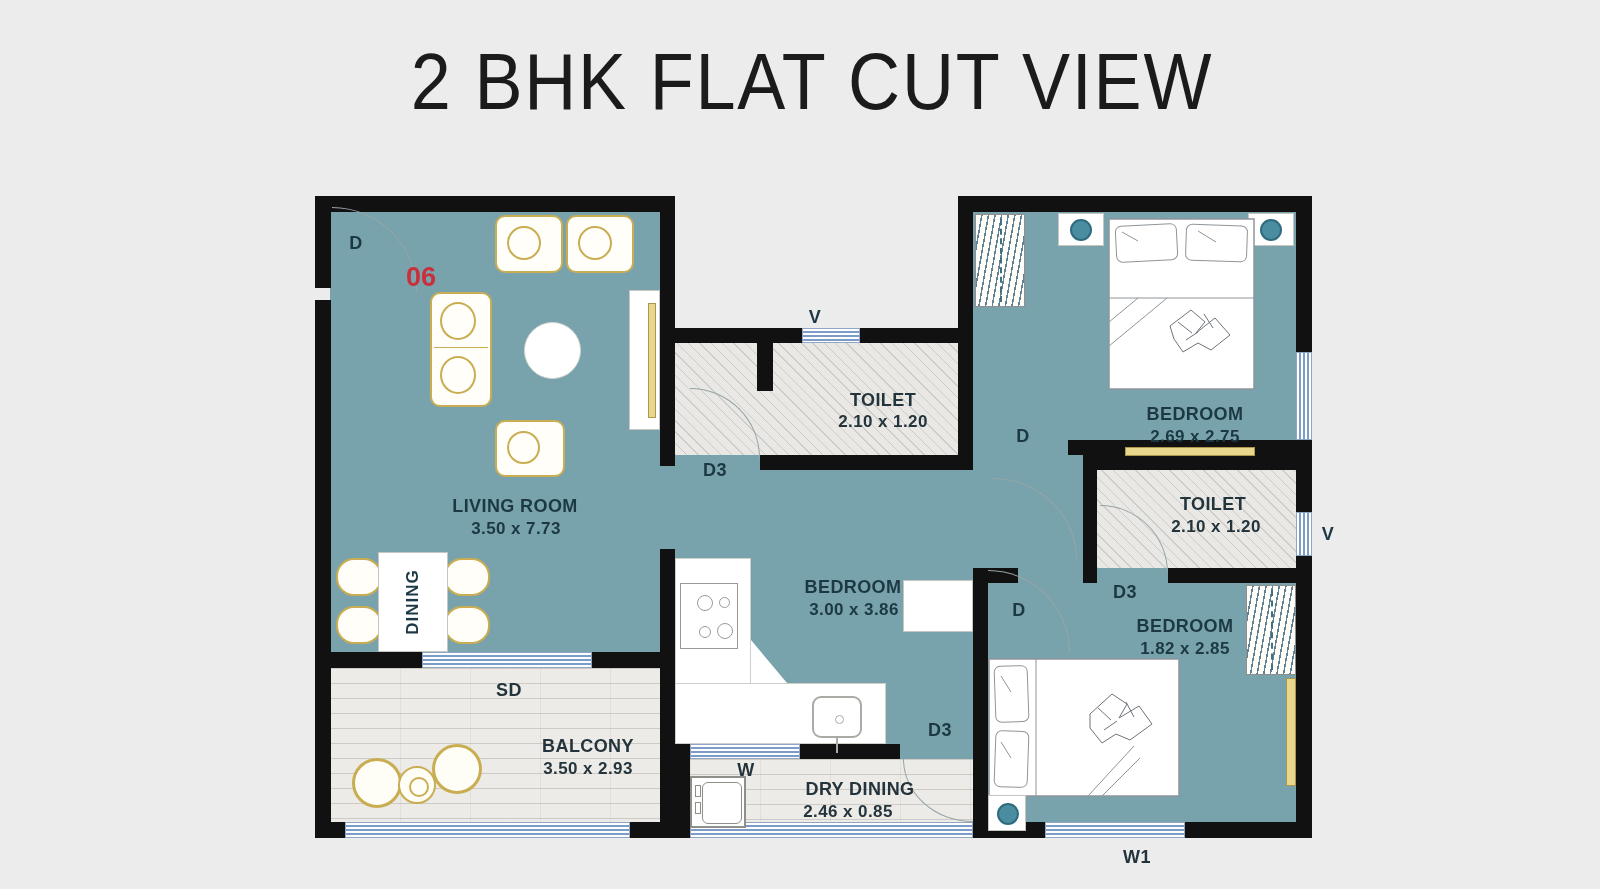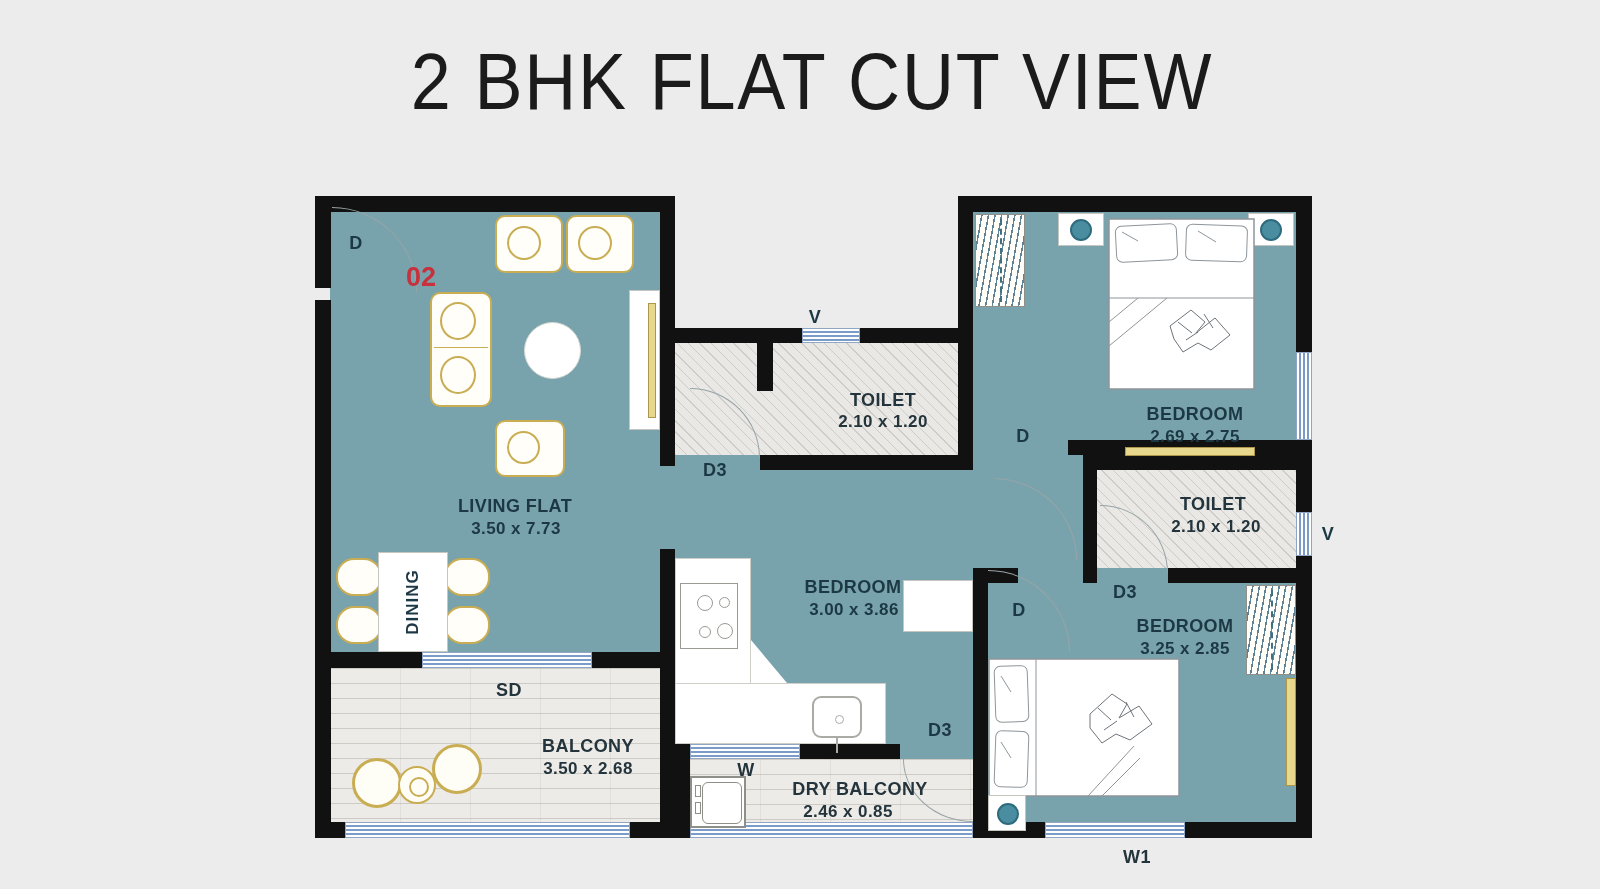--- a/index.html
+++ b/index.html
@@ -204,50 +204,50 @@
   </div>
 
   <div class="arc arc-ne" style="left:332px;top:207px;width:85px;height:85px"></div>
   <div class="arc arc-ne" style="left:690px;top:388px;width:70px;height:70px"></div>
   <div class="arc arc-ne" style="left:993px;top:478px;width:84px;height:82px"></div>
   <div class="arc arc-ne" style="left:1100px;top:505px;width:68px;height:68px"></div>
   <div class="arc arc-ne" style="left:988px;top:570px;width:82px;height:82px"></div>
   <div class="arc arc-sw" style="left:903px;top:759px;width:70px;height:63px"></div>
 
   <div class="lbl" style="left:356px;top:243px">D</div>
-  <div class="unit-no" style="left:421px;top:277px">02</div>
+  <div class="unit-no" style="left:421px;top:277px">06</div>
 
   <div class="lbl" style="left:815px;top:317px">V</div>
   <div class="lbl dark" style="left:883px;top:400px">TOILET</div>
   <div class="lbl dim dark" style="left:883px;top:422px">2.10 x 1.20</div>
   <div class="lbl" style="left:715px;top:470px">D3</div>
 
   <div class="lbl" style="left:1195px;top:414px">BEDROOM</div>
   <div class="lbl dim" style="left:1195px;top:437px">2.69 x 2.75</div>
   <div class="lbl" style="left:1023px;top:436px">D</div>
 
   <div class="lbl dark" style="left:1213px;top:504px">TOILET</div>
   <div class="lbl dim dark" style="left:1216px;top:527px">2.10 x 1.20</div>
   <div class="lbl" style="left:1328px;top:534px">V</div>
   <div class="lbl" style="left:1125px;top:592px">D3</div>
 
-  <div class="lbl" style="left:515px;top:506px">LIVING FLAT</div>
+  <div class="lbl" style="left:515px;top:506px">LIVING ROOM</div>
   <div class="lbl dim" style="left:516px;top:529px">3.50 x 7.73</div>
 
   <div class="lbl" style="left:853px;top:587px">BEDROOM</div>
   <div class="lbl dim" style="left:854px;top:610px">3.00 x 3.86</div>
 
   <div class="lbl" style="left:1019px;top:610px">D</div>
   <div class="lbl" style="left:1185px;top:626px">BEDROOM</div>
-  <div class="lbl dim" style="left:1185px;top:649px">3.25 x 2.85</div>
+  <div class="lbl dim" style="left:1185px;top:649px">1.82 x 2.85</div>
 
   <div class="lbl dark" style="left:509px;top:690px">SD</div>
   <div class="lbl dark" style="left:588px;top:746px">BALCONY</div>
-  <div class="lbl dim dark" style="left:588px;top:769px">3.50 x 2.68</div>
+  <div class="lbl dim dark" style="left:588px;top:769px">3.50 x 2.93</div>
 
   <div class="lbl dark" style="left:746px;top:770px">W</div>
   <div class="lbl" style="left:940px;top:730px">D3</div>
-  <div class="lbl dark" style="left:860px;top:789px">DRY BALCONY</div>
+  <div class="lbl dark" style="left:860px;top:789px">DRY DINING</div>
   <div class="lbl dim dark" style="left:848px;top:812px">2.46 x 0.85</div>
 
   <div class="lbl dark" style="left:1137px;top:857px">W1</div>
 
 </div>
 
 </body></html>

